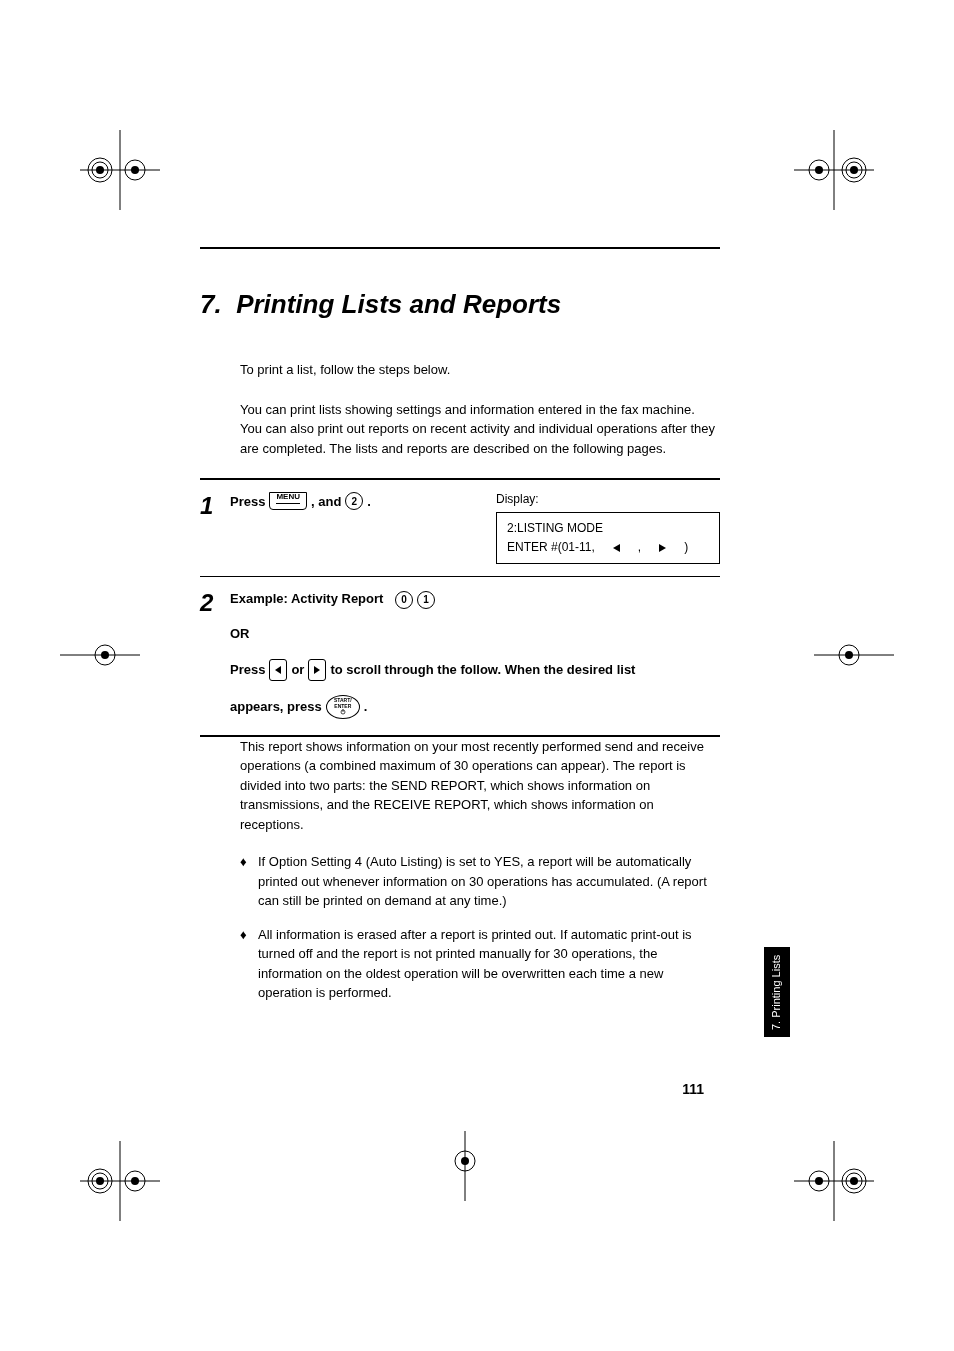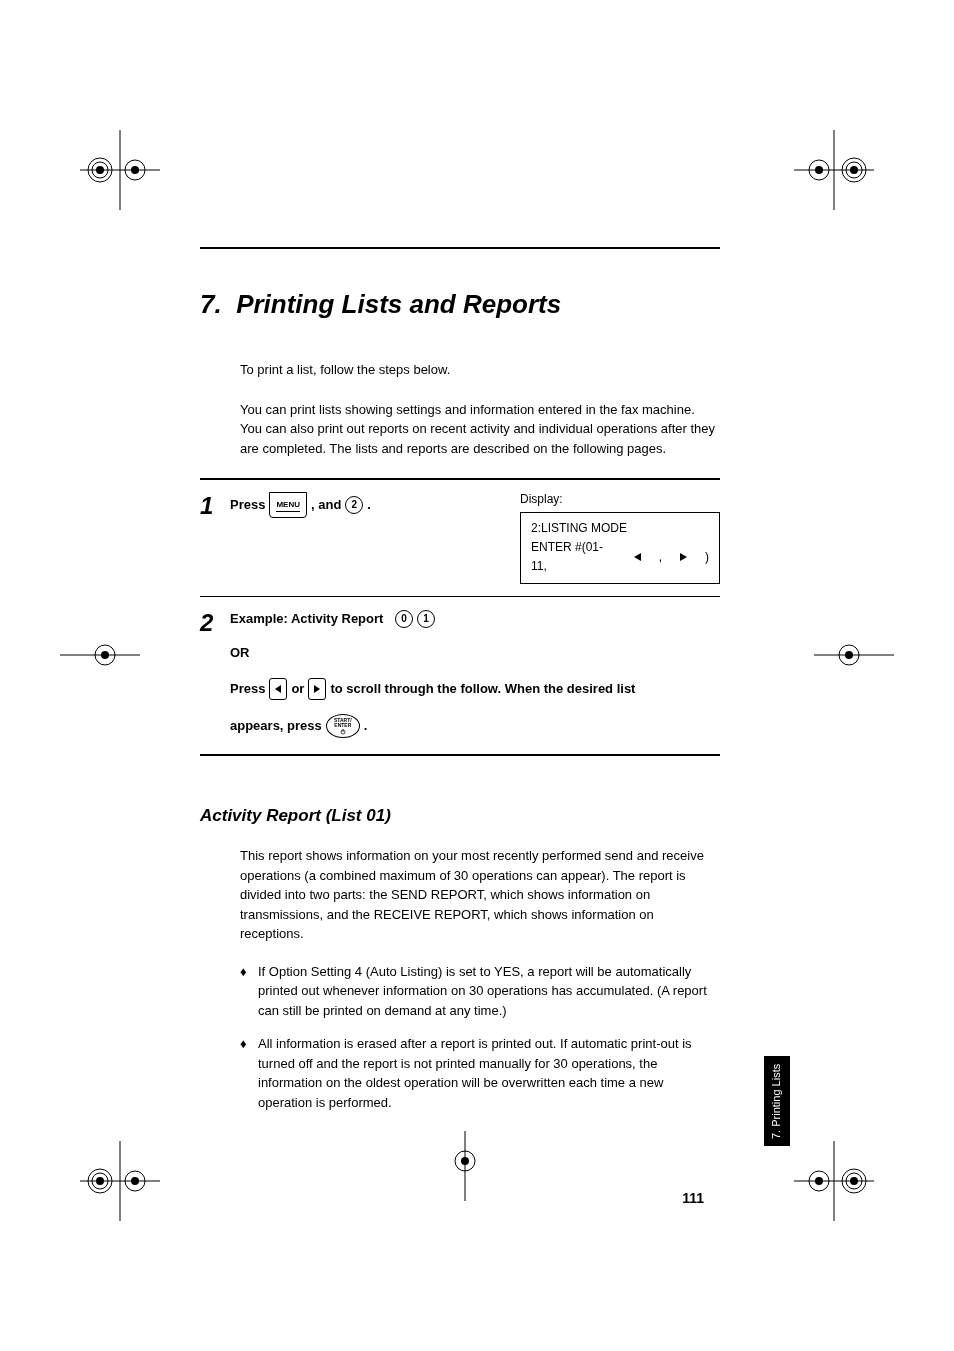--- a/index.html
+++ b/index.html
@@ -66,21 +66,21 @@
       gap: 20px;
     }
     .step-left {
       flex: 1;
       display: flex;
       align-items: center;
       flex-wrap: wrap;
       gap: 4px;
     }
     .step-right {
-      width: 200px;
+      width: 224px;
     }
     .display-label {
       font-size: 12px;
       font-weight: normal;
       margin-bottom: 6px;
     }
     .display-box {
       border: 1px solid #000;
       padding: 6px 10px;
       font-size: 12px;
@@ -89,21 +89,21 @@
     }
     .display-line2 {
       display: flex;
       align-items: center;
       gap: 18px;
     }
     .menu-key {
       display: inline-block;
       border: 1px solid #000;
       border-radius: 0 0 4px 4px;
-      padding: 8px 6px 1px 6px;
+      padding: 0 6px 1px 6px;
       font-size: 8px;
       font-weight: bold;
       line-height: 1.1;
       text-align: center;
       vertical-align: middle;
     }
     .menu-key .menu-top {
       border-bottom: 1px solid #000;
       padding-bottom: 1px;
       margin-bottom: 0;
@@ -375,21 +375,20 @@
                 <line x1="4" y1="0" x2="4" y2="3" stroke="#000" stroke-width="0.7"></line>
               </svg>
           </span>
           <span>.</span>
         </div>
       </div>
     </div>
 
   </div>
 
-  <h2 class="section-heading">Activity Report (List 01)</h2>
 
   <p class="section-para">This report shows information on your most recently performed send and receive operations (a combined maximum of 30 operations can appear). The report is divided into two parts: the SEND REPORT, which shows information on transmissions, and the RECEIVE REPORT, which shows information on receptions.</p>
 
   <div class="bullet-item">
     <span class="bullet-mark">♦</span>
     <span>If Option Setting 4 (Auto Listing) is set to YES, a report will be automatically printed out whenever information on 30 operations has accumulated. (A report can still be printed on demand at any time.)</span>
   </div>
 
   <div class="bullet-item">
     <span class="bullet-mark">♦</span>

